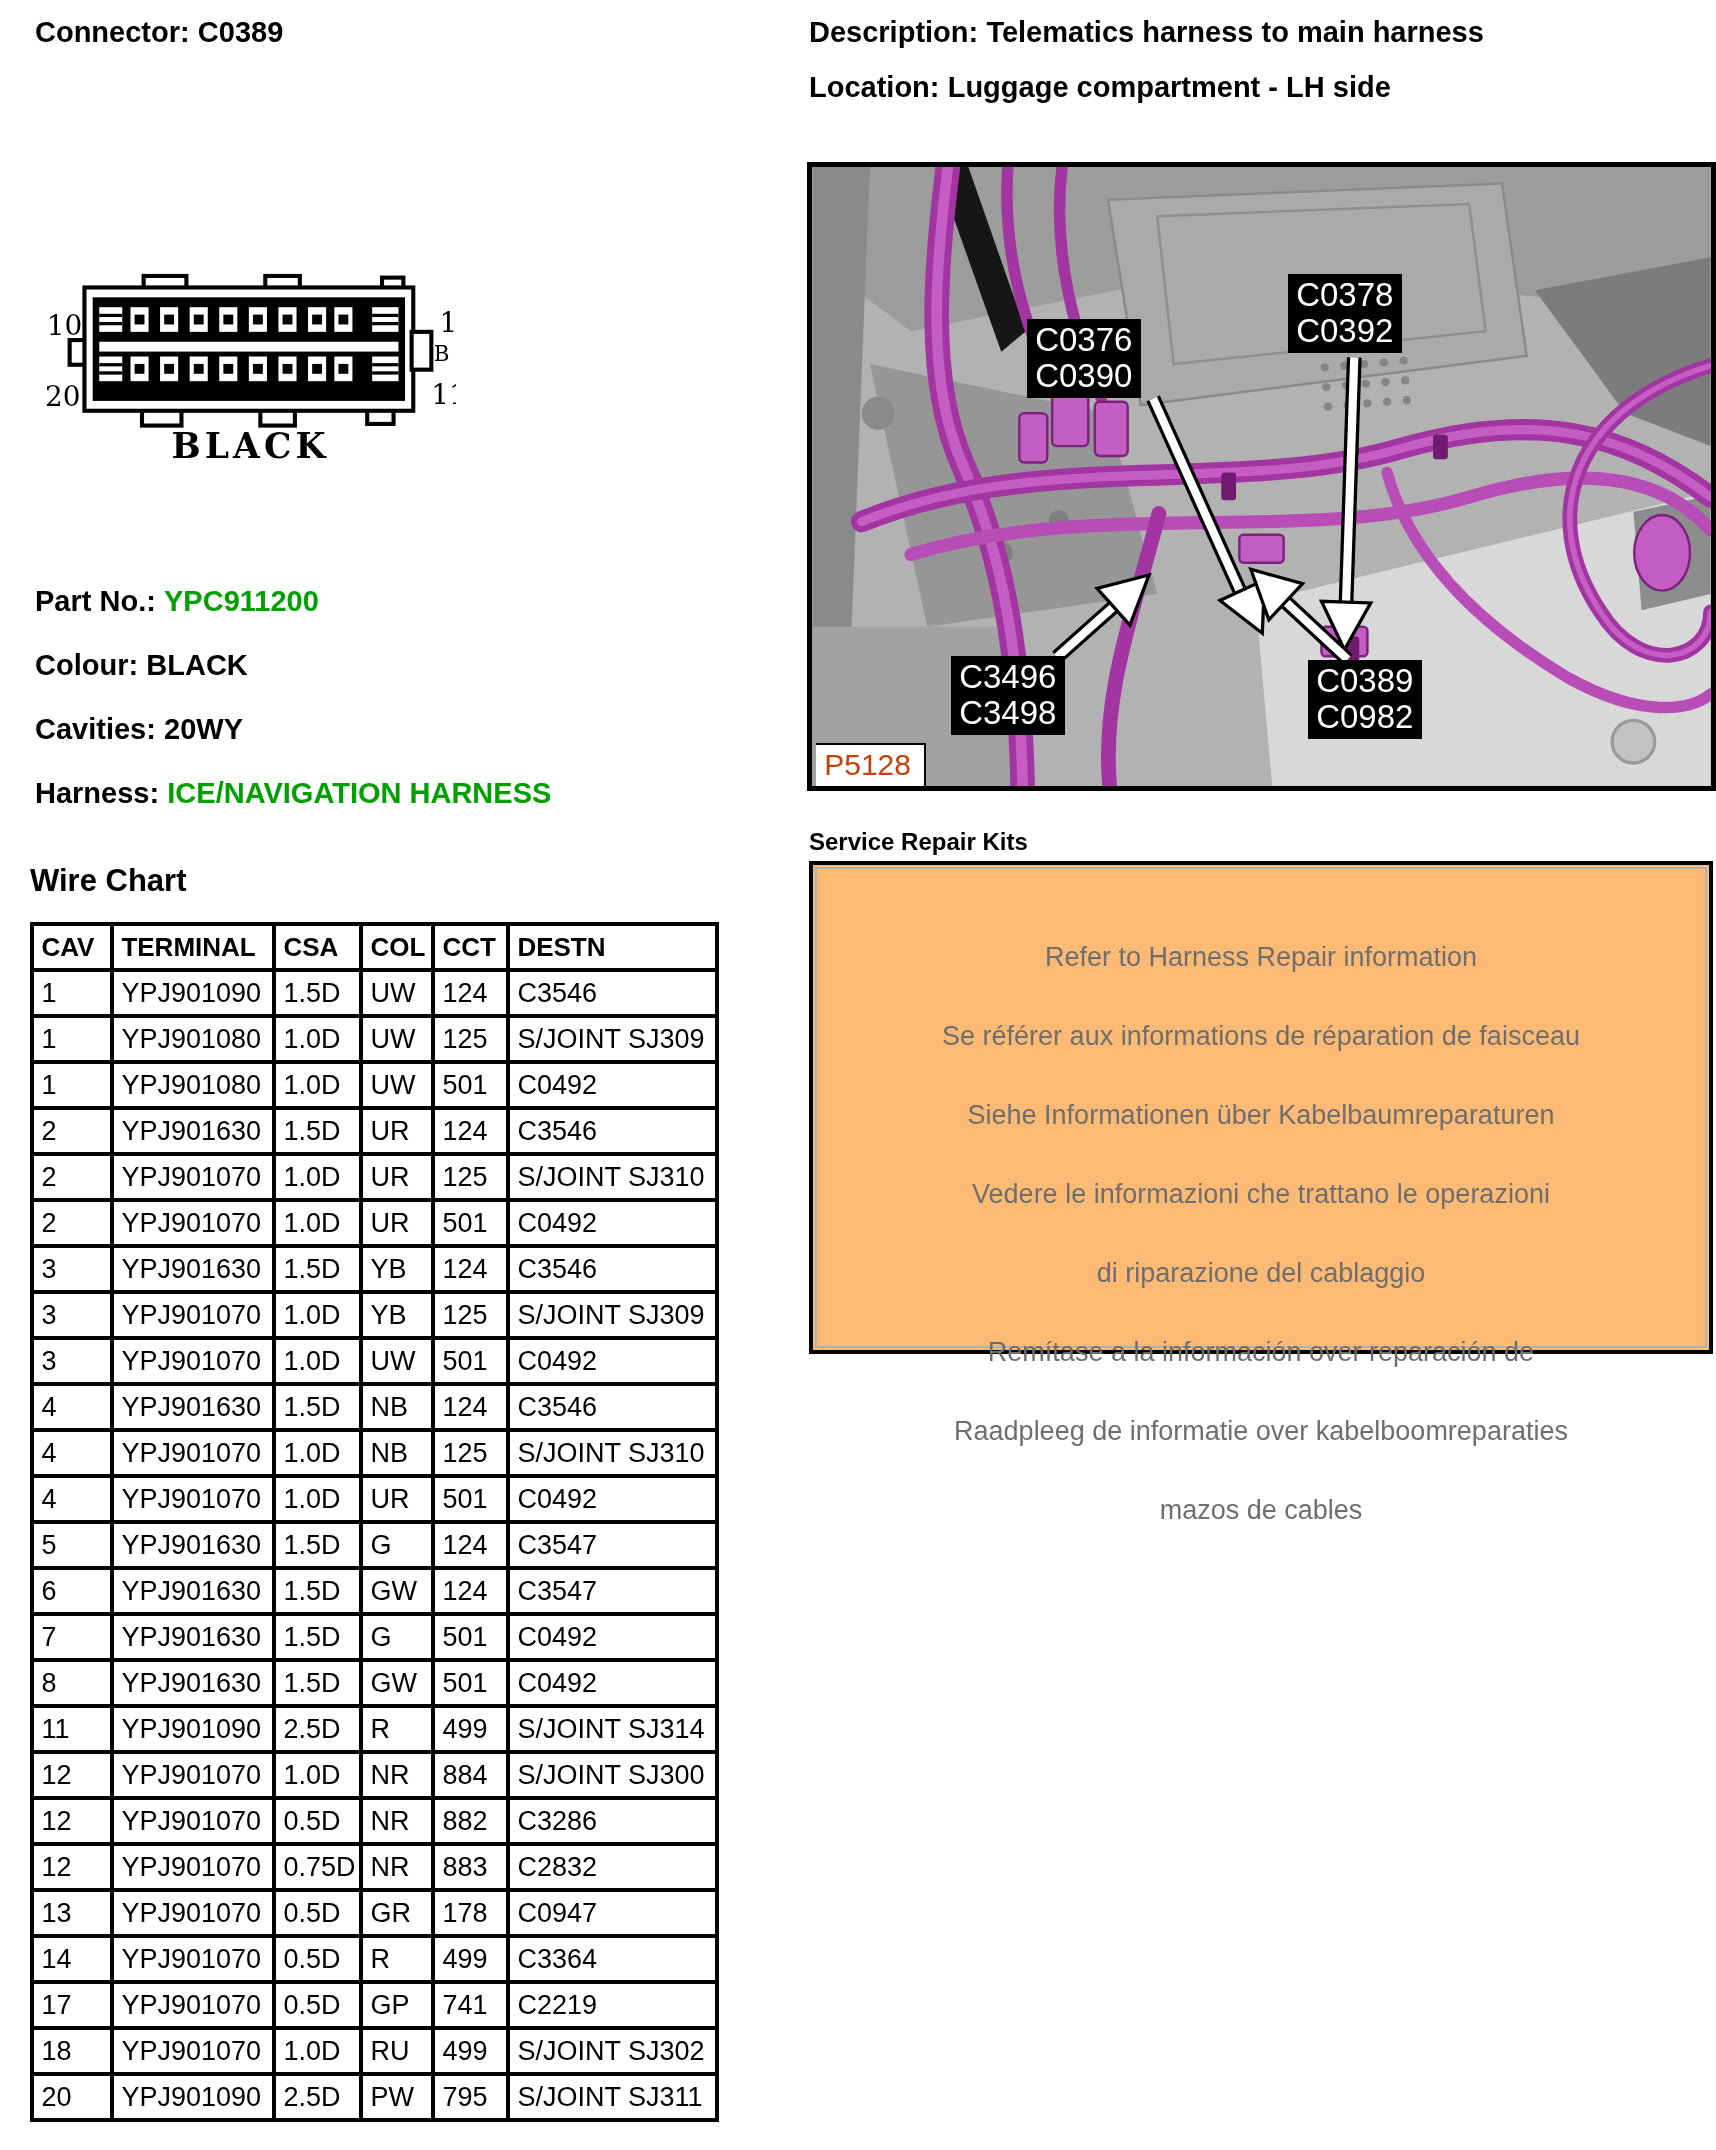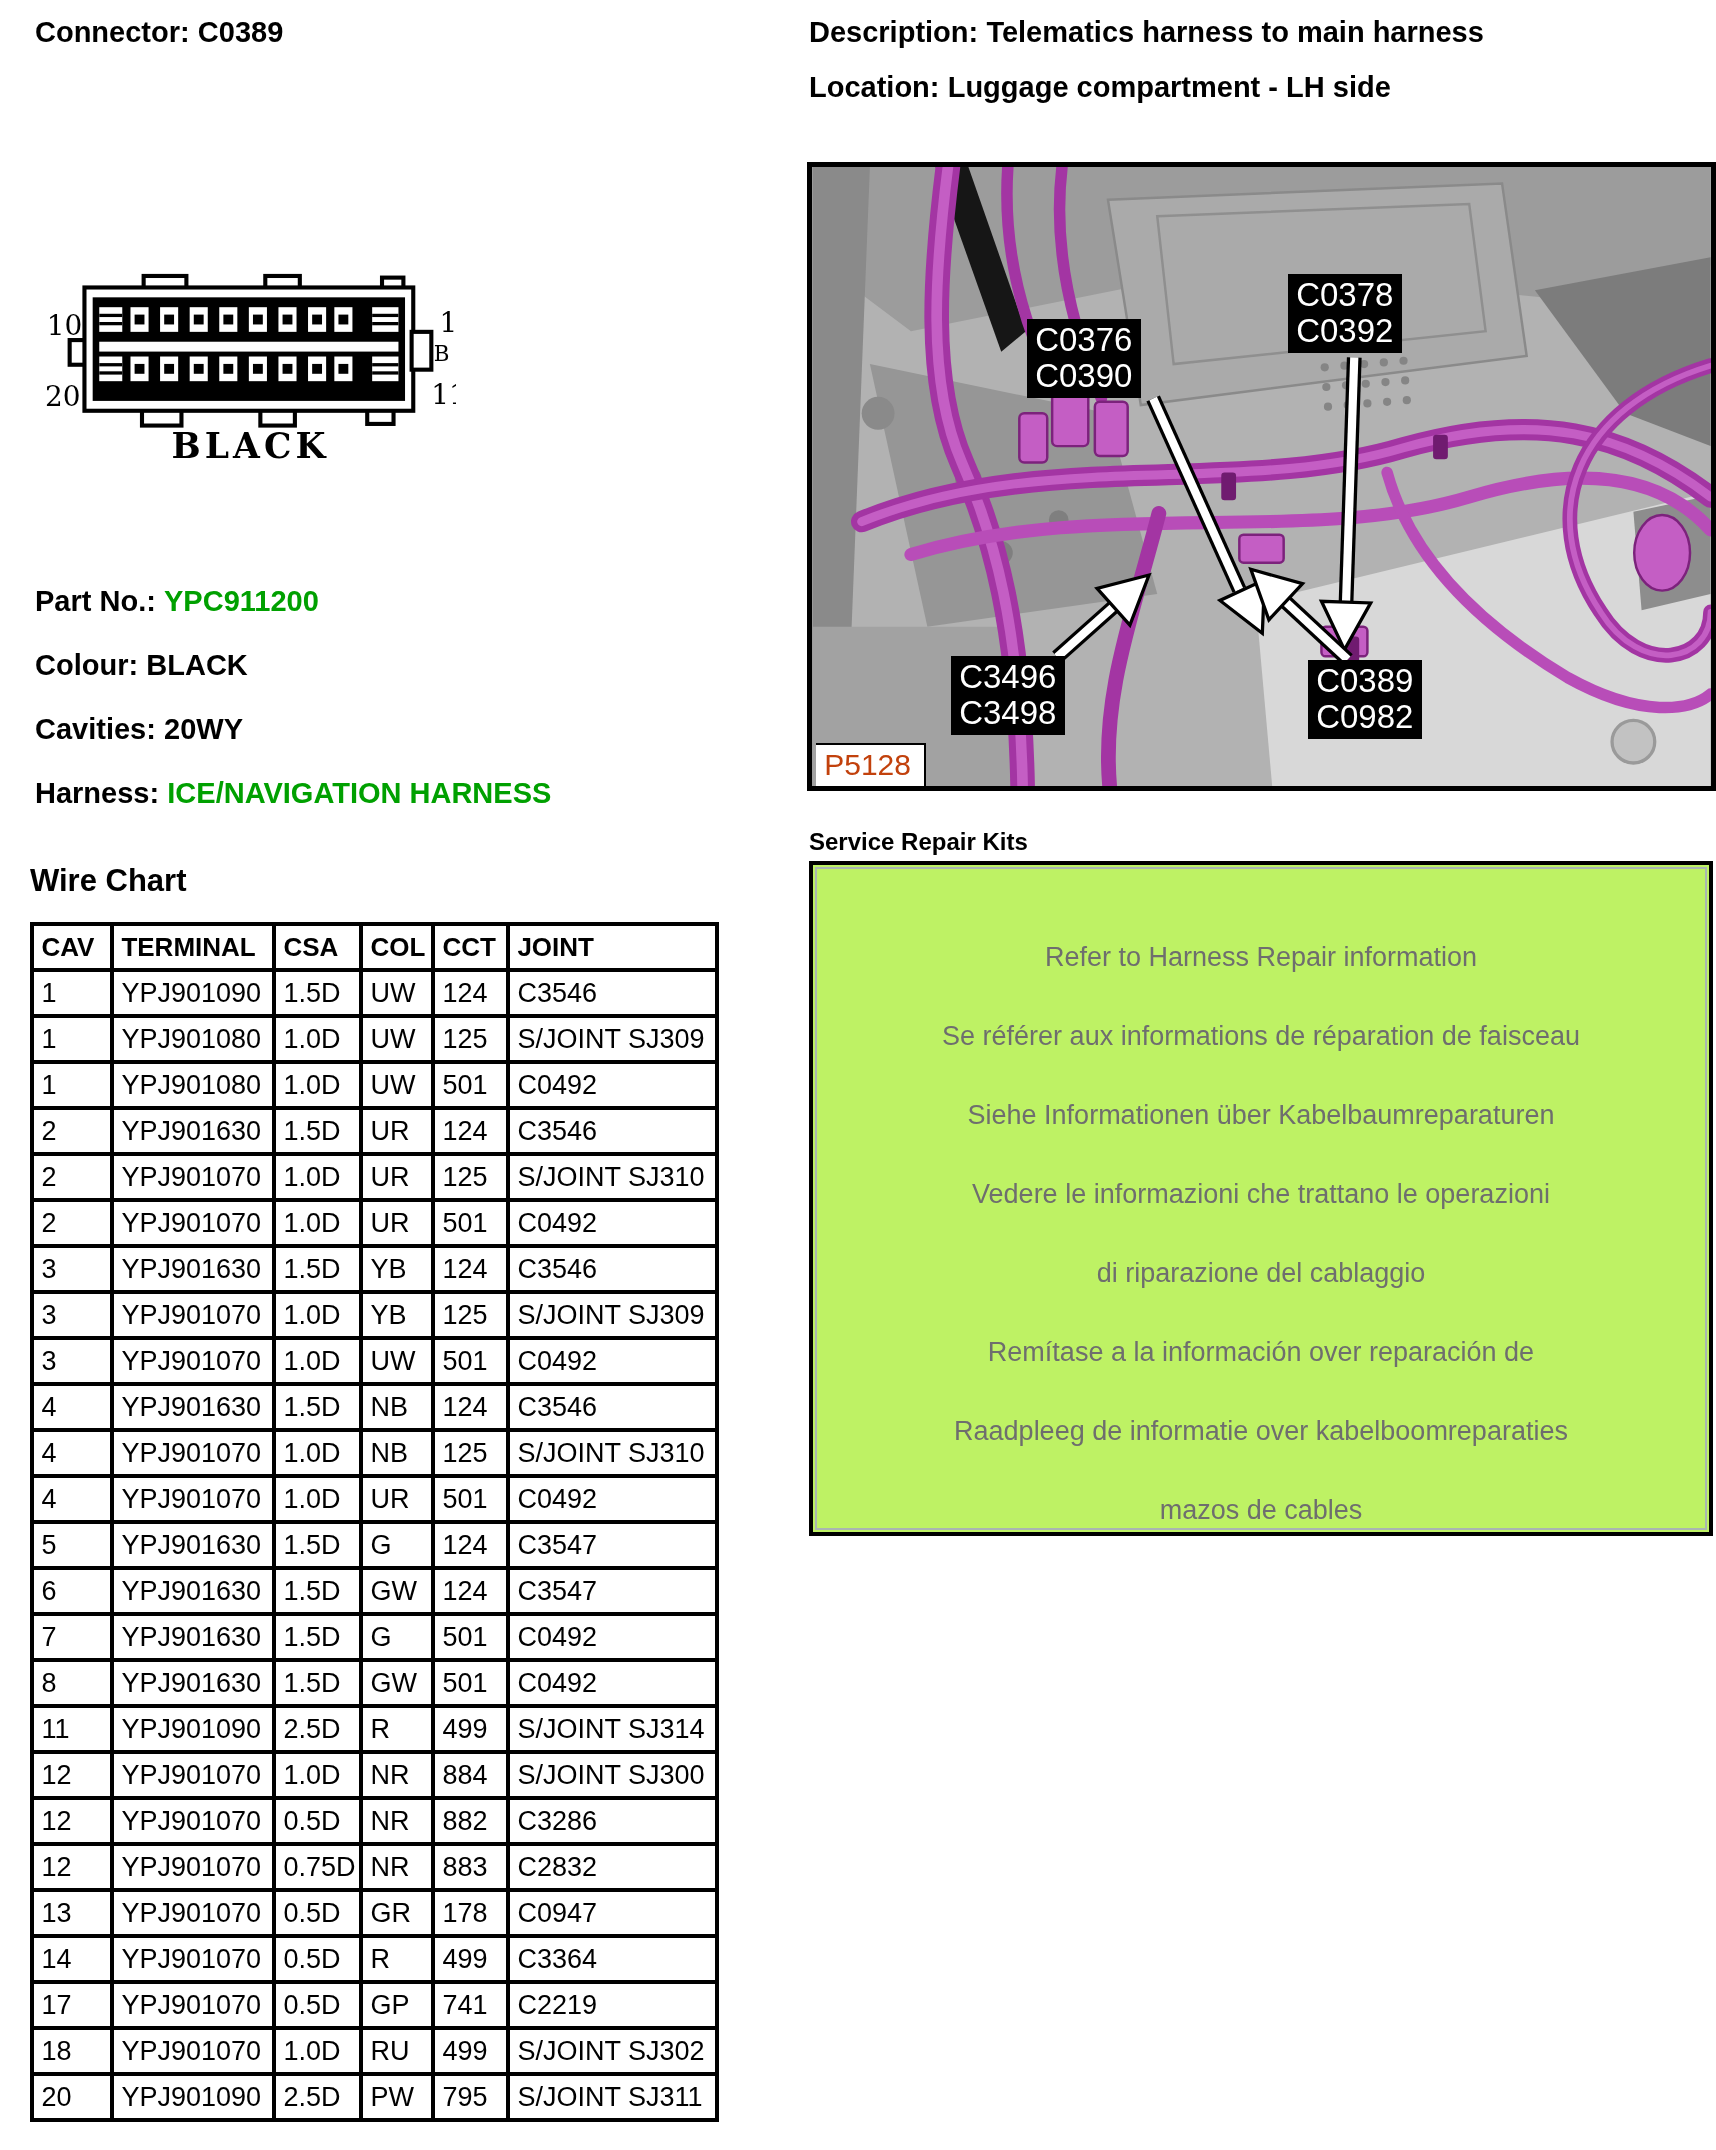--- a/index.html
+++ b/index.html
@@ -26,22 +26,22 @@
   
   .photo{position:absolute;left:807px;top:162px;width:909px;height:629px;
          border:5px solid #000;box-sizing:border-box;background:#b2b2b2;}
   .photo svg{position:absolute;left:0;top:0;}
   .callout{position:absolute;background:#000;color:#fff;font-weight:normal;font-size:33px;
            line-height:1.12;padding:2.5px 8.2px;text-align:center;white-space:nowrap;}
   .photo-ref{position:absolute;left:4px;bottom:0;background:#fff;color:#c2410c;font-size:30px;
            padding:2.5px 13px 4.1px 8.2px;border-top:2.5px solid #000;border-right:2.5px solid #000;}
   
   .srk-title{position:absolute;left:809px;top:828px;font-size:24px;font-weight:bold;}
-  .srk-box{position:absolute;left:809px;top:861px;width:904px;height:675px;
-           border:4.1px solid #000;box-sizing:border-box;background:#bef264;}
+  .srk-box{position:absolute;left:809px;top:861px;width:904px;height:493px;
+           border:4.1px solid #000;box-sizing:border-box;background:#fdba74;}
   .srk-inner{position:absolute;left:1.6px;top:1.6px;right:1.6px;bottom:1.6px;
            border:2.5px solid #aab6b1;padding-top:49px;box-sizing:border-box;}
   .srk-inner p{margin:0;height:79px;line-height:79px;text-align:center;font-size:27px;
            color:#6e6e6e;white-space:nowrap;}
 </style>
 </head>
 <body>
 
 <div class="page">
 
@@ -254,21 +254,21 @@
         <col class="c4">
         <col class="c5">
       </colgroup>
     <thead>
         <tr>
           <th>CAV</th>
           <th>TERMINAL</th>
           <th>CSA</th>
           <th>COL</th>
           <th>CCT</th>
-          <th>JOINT</th>
+          <th>DESTN</th>
         </tr>
       </thead>
     <tbody>
         <tr>
           <td>1</td>
           <td>YPJ901090</td>
           <td>1.5D</td>
           <td>UW</td>
           <td>124</td>
           <td>C3546</td>

